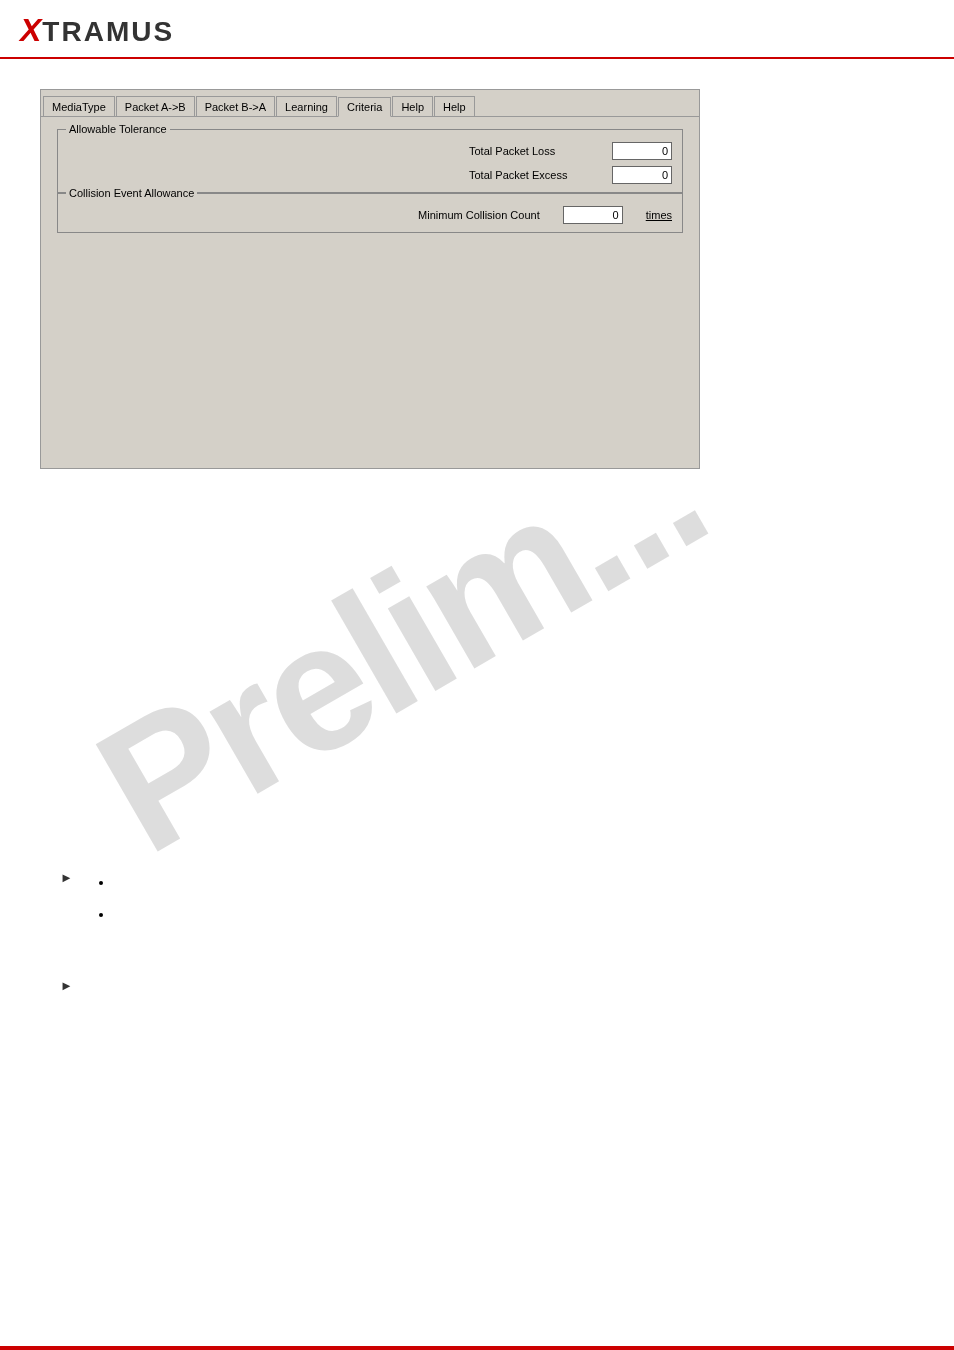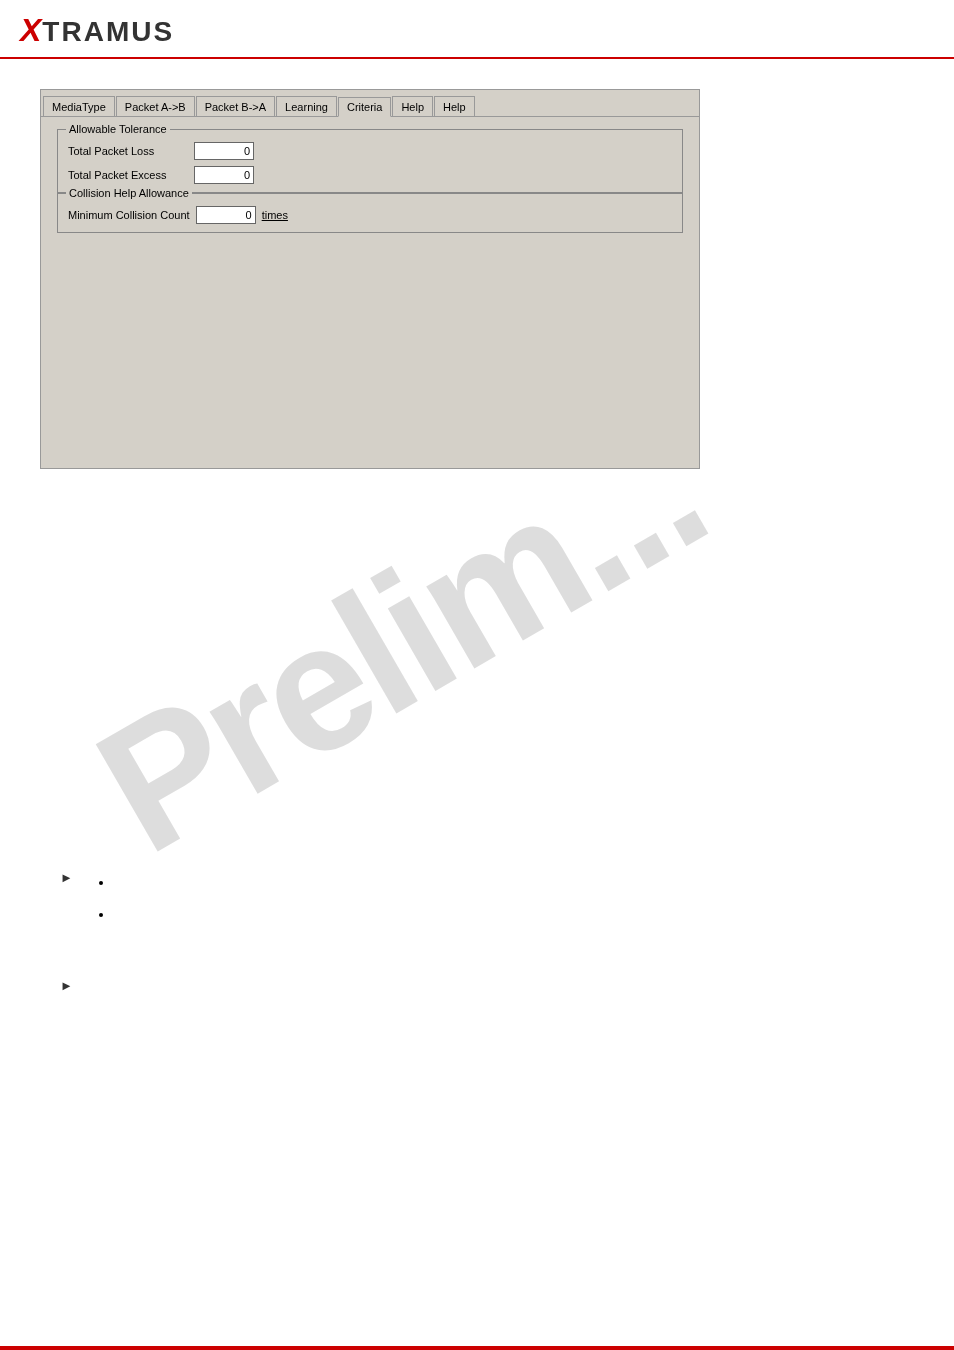--- a/index.html
+++ b/index.html
@@ -111,21 +111,22 @@
       left: 8px;
       background: #d4d0c8;
       padding: 0 3px;
       font-size: 11px;
     }
 
     .field-row {
       display: flex;
       align-items: center;
       margin-top: 6px;
-      gap: 6px;
+      gap: 23px;
+      justify-content: flex-end;
     }
 
     .field-label {
       font-size: 11px;
       min-width: 120px;
     }
 
     .field-input {
       width: 60px;
       height: 18px;
@@ -242,21 +243,21 @@
           <input class="field-input" type="text" value="0" style="">
         </div>
 
         <div class="field-row">
           <span class="field-label">Total Packet Excess</span>
           <input class="field-input" type="text" value="0" style="">
         </div>
       </div>
 
       <div class="field-group">
-        <span class="field-group-title">Collision Help Allowance</span>
+        <span class="field-group-title">Collision Event Allowance</span>
 
         <div class="field-row">
           <span class="field-label">Minimum Collision Count</span>
           <input class="field-input" type="text" value="0" style="">
           <span class="field-unit">times</span>
         </div>
       </div>
 
     </div>
   </div>

